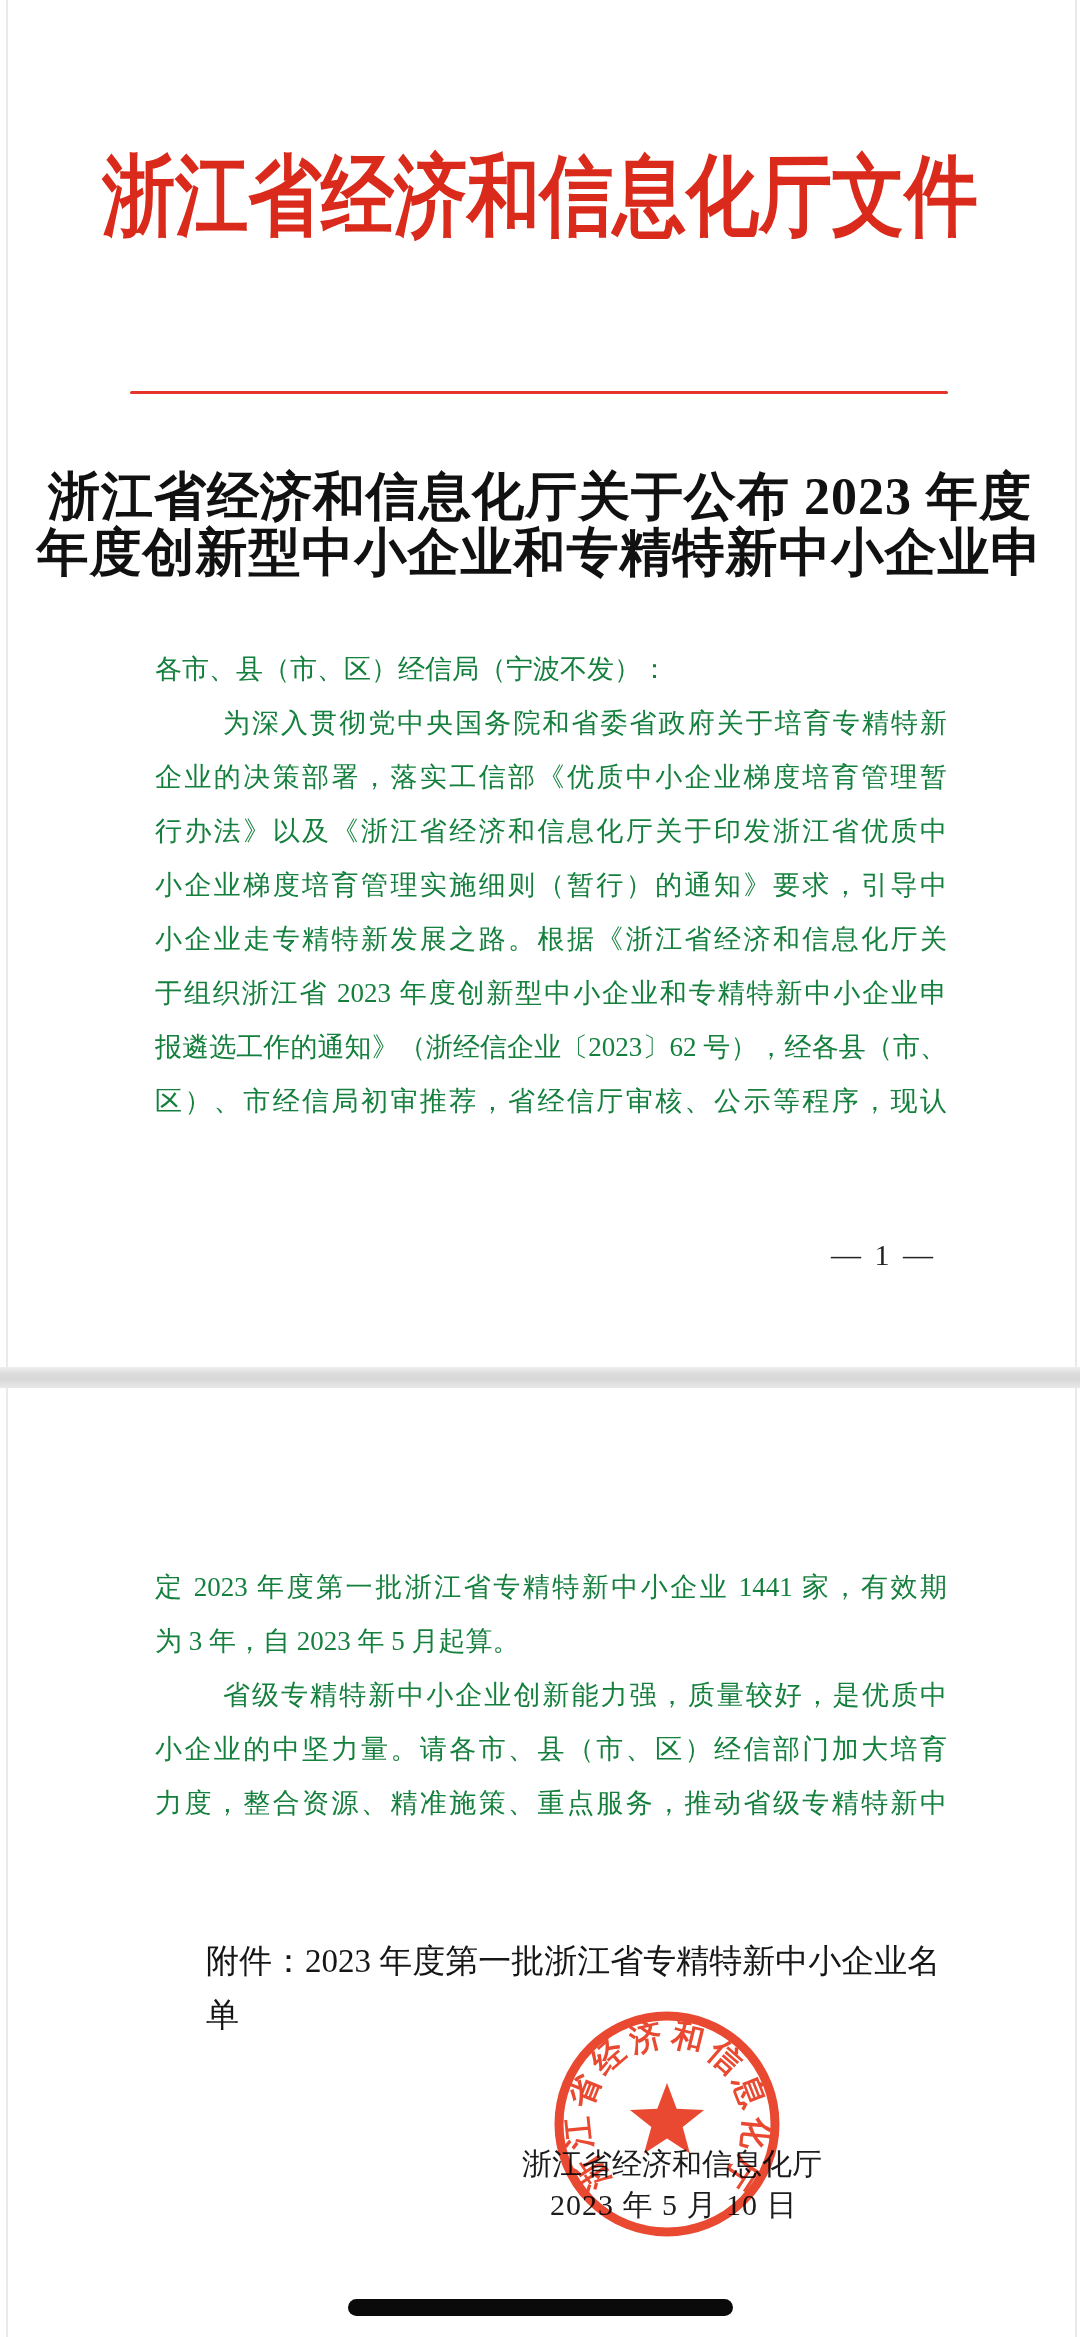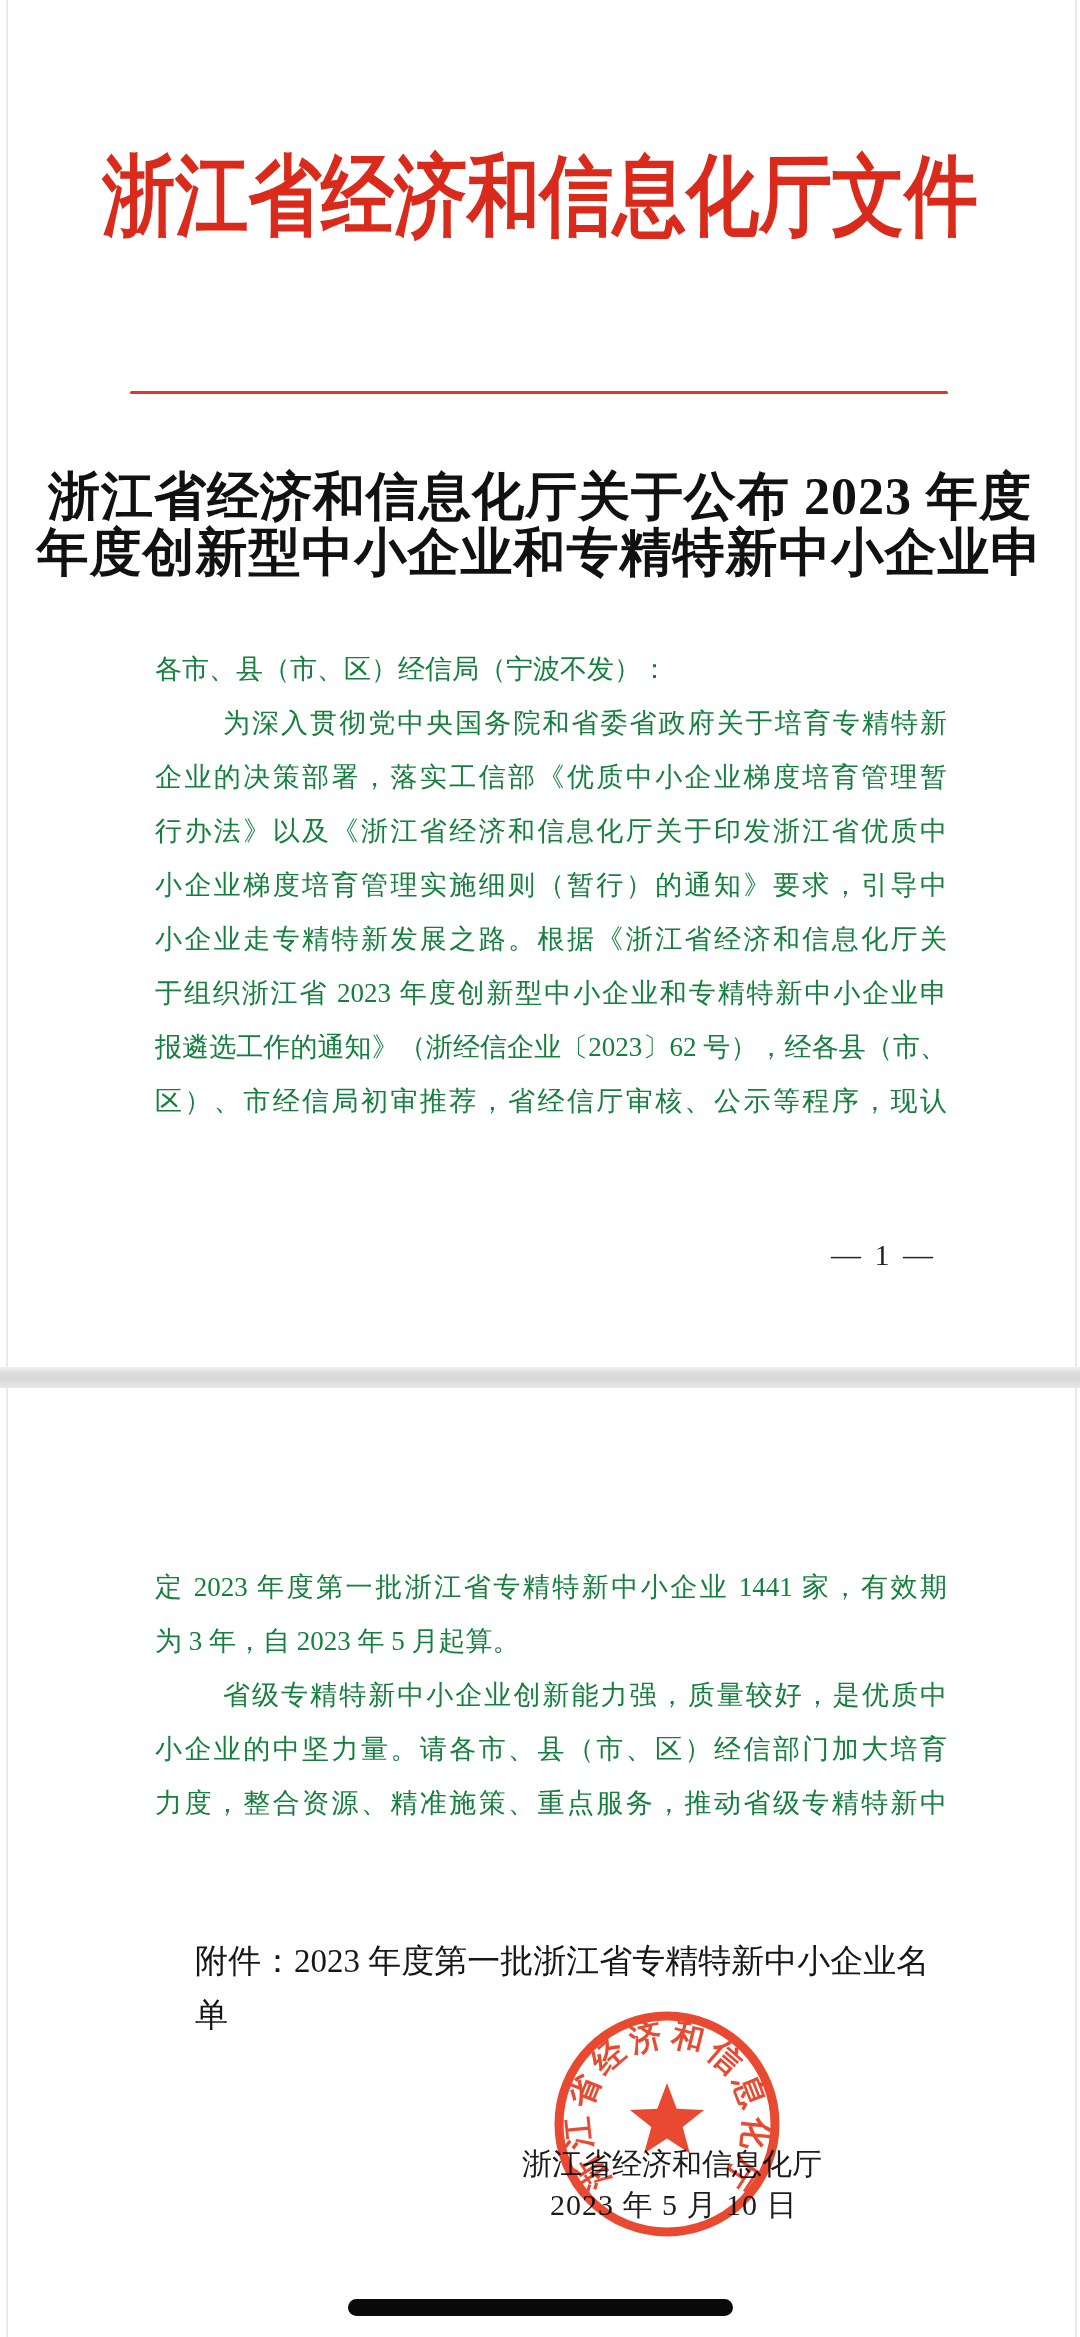--- a/index.html
+++ b/index.html
@@ -56,21 +56,21 @@
   .doc-line { height: 54px; overflow: hidden; }
   .doc-line.justify { text-align: justify; text-align-last: justify; }
   .doc-line.indent { text-indent: 68px; }
 
   .page-number {
     position: absolute; top: 1238px; left: 144px; width: 792px;
     text-align: right; font-size: 30px; letter-spacing: 3px; color: #222222;
   }
 
   .attachment {
-    position: absolute; top: 546px; left: 195px; width: 740px;
+    position: absolute; top: 546px; left: 206px; width: 740px;
     font-size: 33px; line-height: 54px; color: #161616;
   }
 
   .signer {
     position: absolute; top: 758px; left: 522px;
     font-size: 30px; line-height: 1.2; color: #1c1c1c; letter-spacing: 0px;
     white-space: nowrap;
   }
   .sign-date {
     position: absolute; top: 799px; left: 550px;

